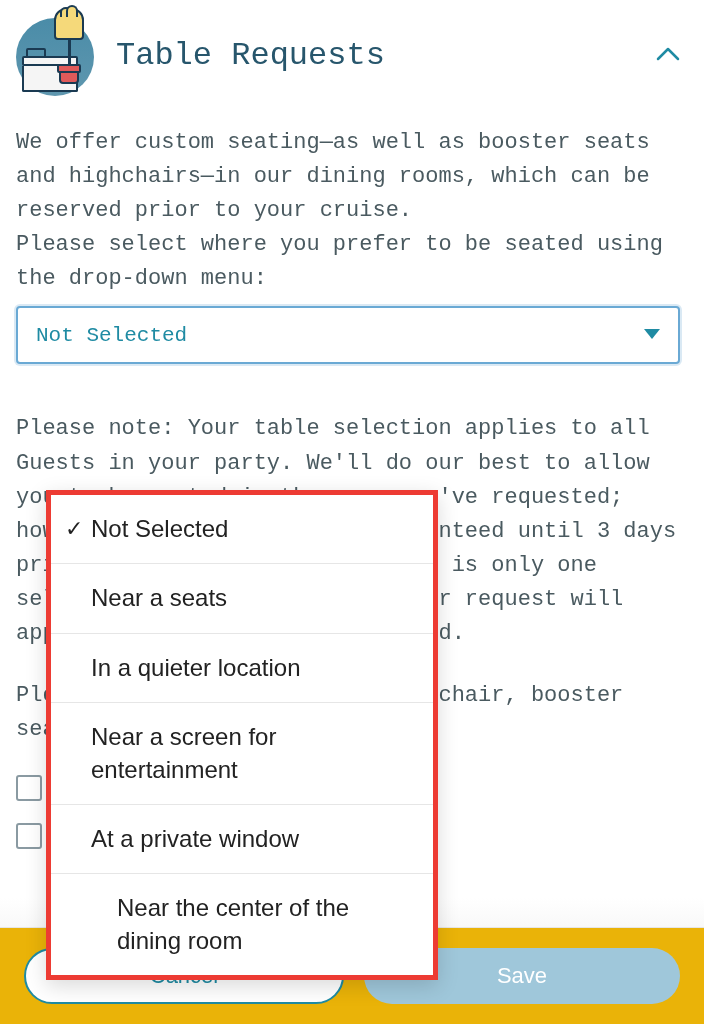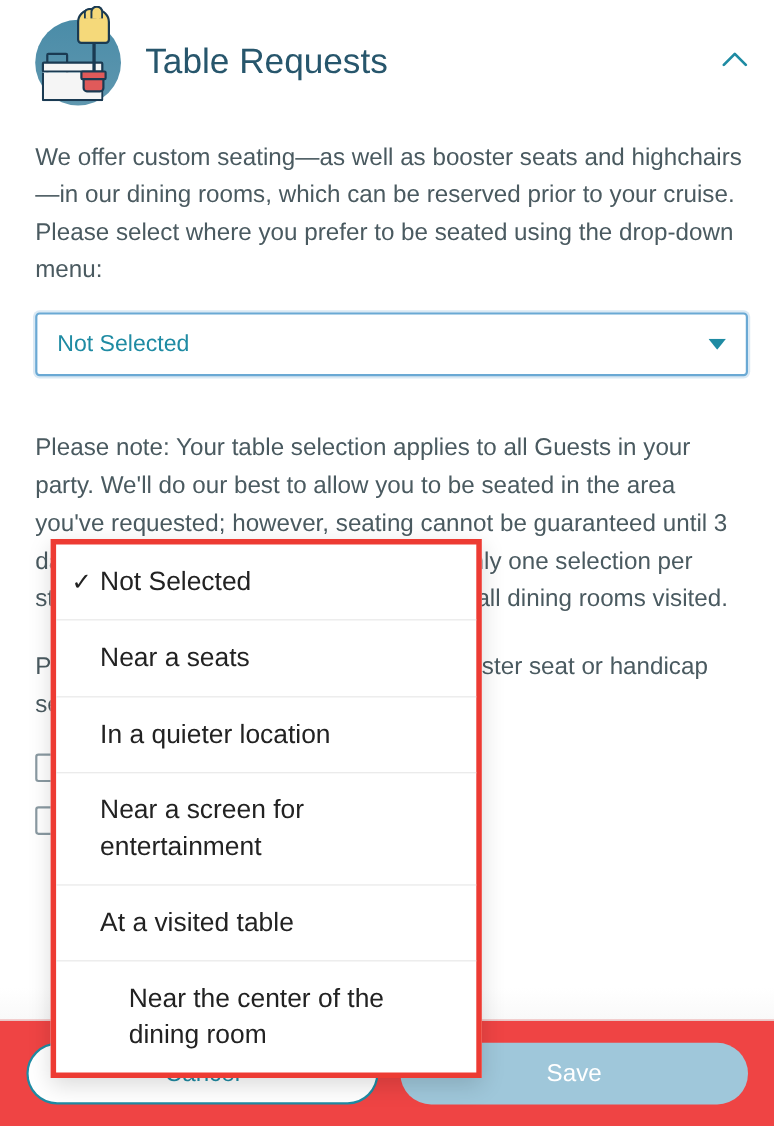--- a/index.html
+++ b/index.html
@@ -9,21 +9,22 @@
     }
     body {
       font-family: -apple-system, BlinkMacSystemFont, 'Segoe UI', Helvetica, Arial, sans-serif;
       width: 704px;
       height: 1024px;
       background: #ffffff;
       overflow: hidden;
       position: relative;
     }
     .container {
-      padding: 14px 24px 0 32px;
+      padding: 14px 24px 0 16px;
+      font-family: Liberation Mono, monospace;
     }
     .header {
       display: flex;
       align-items: center;
       justify-content: space-between;
       margin-bottom: 30px;
     }
     .header-left {
       display: flex;
       align-items: center;
@@ -164,21 +165,21 @@
     }
     .intro-text {
       font-size: 22px;
       line-height: 1.55;
       color: #4a5a60;
     }
     .prompt-text {
       font-size: 22px;
       line-height: 1.55;
       color: #4a5a60;
-      margin-bottom: 22px;
+      margin-bottom: 10px;
     }
     .select-wrapper {
       position: relative;
       margin-bottom: 48px;
     }
     .select-box {
       width: 100%;
       height: 58px;
       border: 2.5px solid #6aa9d4;
       border-radius: 4px;
@@ -218,21 +219,21 @@
       flex-shrink: 0;
     }
     .button-row {
       display: flex;
       gap: 20px;
       padding: 20px 24px;
       position: absolute;
       bottom: 0;
       left: 0;
       right: 0;
-      background: #ef4444;
+      background: #eab308;
       border-top: 1px solid #e6e6e6;
     }
     .btn {
       flex: 1;
       height: 56px;
       border-radius: 28px;
       font-size: 22px;
       font-weight: 400;
       display: flex;
       align-items: center;
@@ -370,19 +371,19 @@
   <div class="dropdown-item">
     <span class="check-mark"></span>
     <span class="item-label">In a quieter location</span>
   </div>
   <div class="dropdown-item">
     <span class="check-mark"></span>
     <span class="item-label">Near a screen for entertainment</span>
   </div>
   <div class="dropdown-item">
     <span class="check-mark"></span>
-    <span class="item-label">At a visited table</span>
+    <span class="item-label">At a private window</span>
   </div>
   <div class="dropdown-item">
     <span class="check-mark"></span>
     <span class="item-label">Near the center of the dining room</span>
   </div>
 </div>
 
 </body></html>

